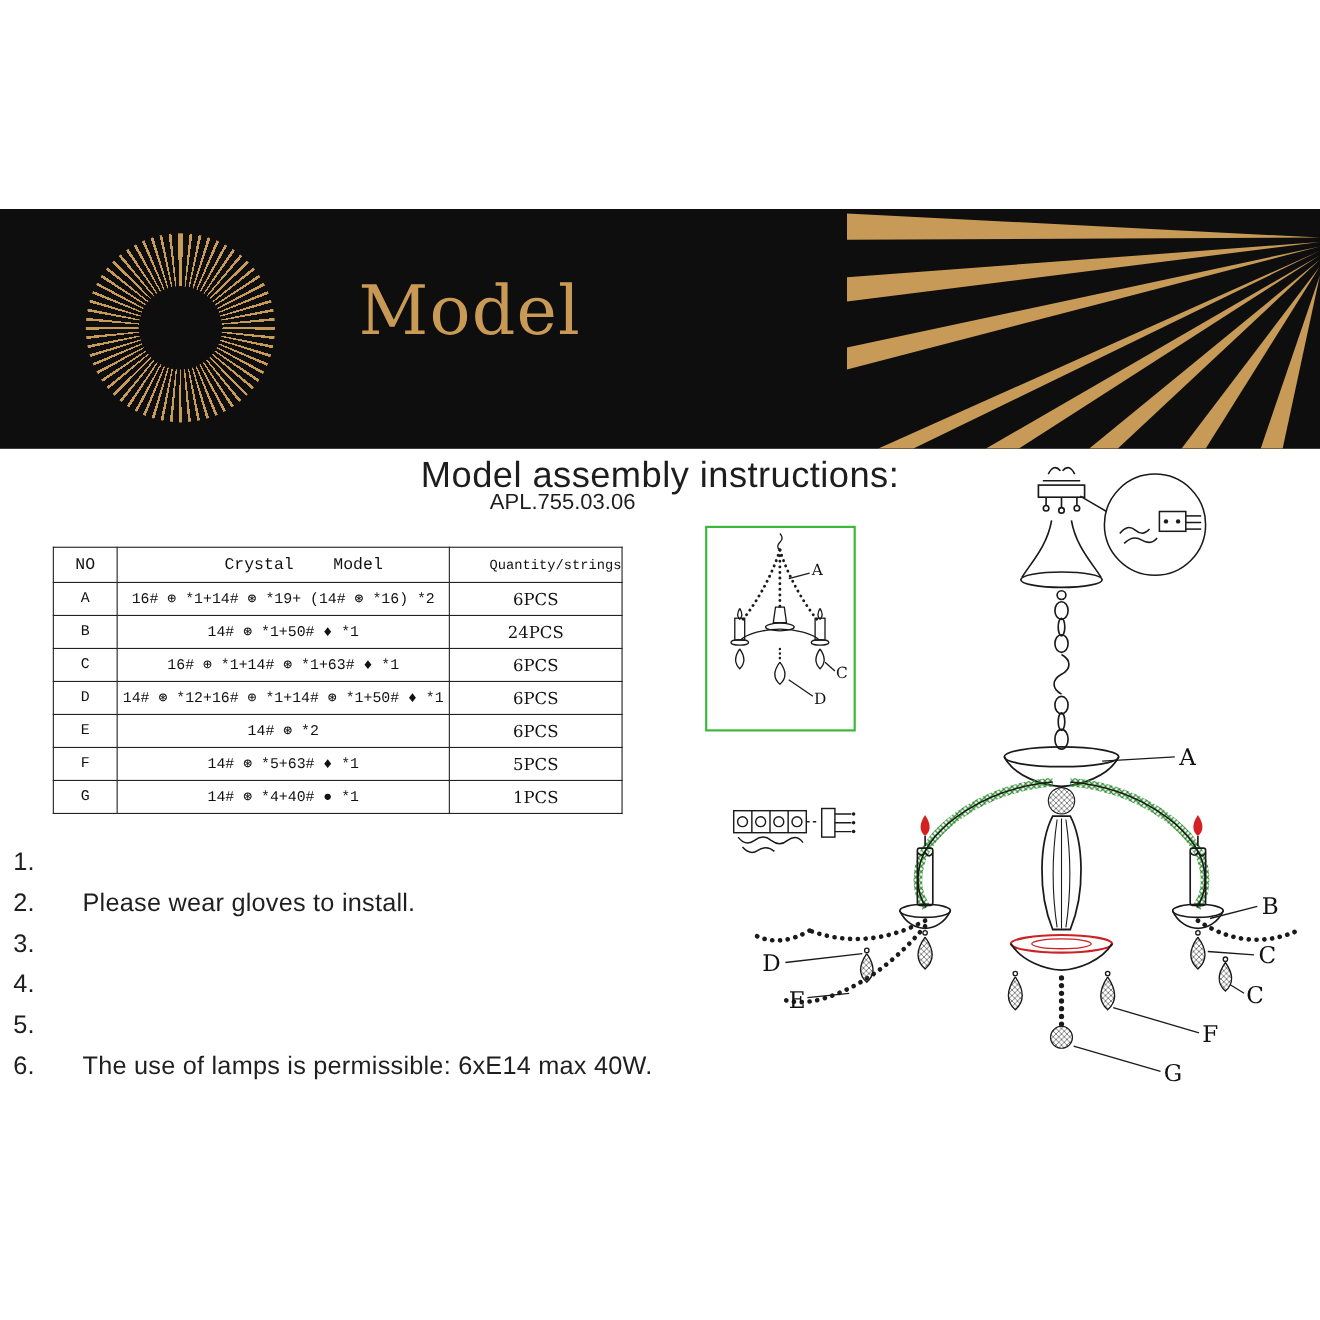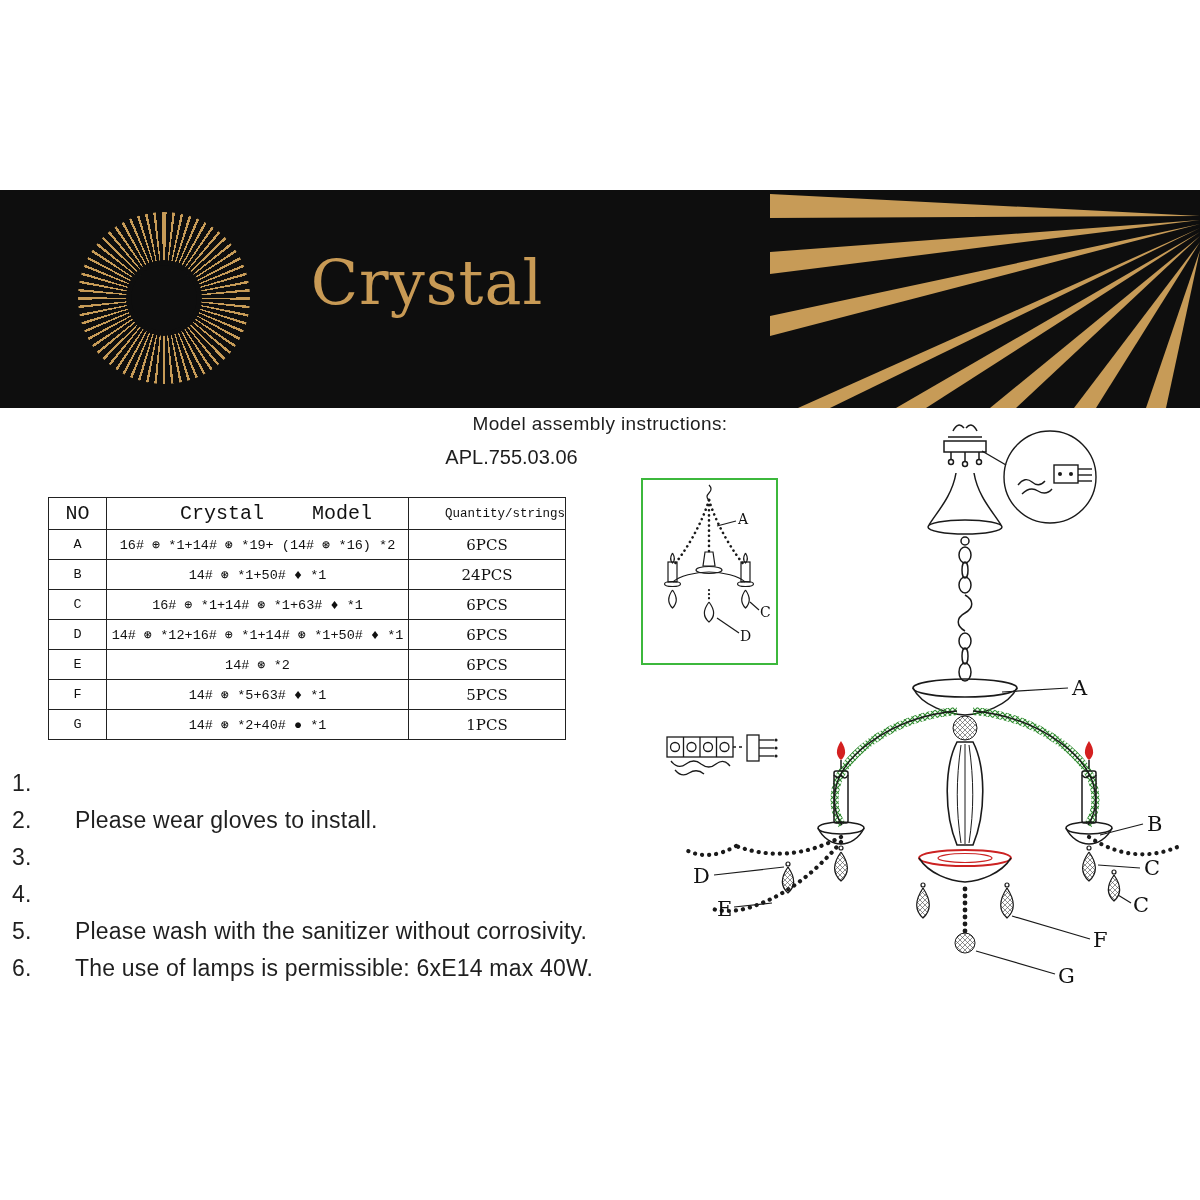--- a/index.html
+++ b/index.html
@@ -13,29 +13,29 @@
   .logo-burst { position:absolute; left:78px; top:22px; width:172px; height:172px; border-radius:50%;
       background:repeating-conic-gradient(from 0deg, #c79b57 0deg 1.7deg, #0e0e0e 1.7deg 5.6deg); }
   .logo-burst::before { content:""; position:absolute; left:50%; top:50%; width:66px; height:66px;
       transform:translate(-50%,-50%); border-radius:50%; background:#0e0e0e; box-shadow:0 0 0 5px #0e0e0e; }
   .brand { position:absolute; left:292px; top:56px; width:270px; text-align:center;
       font-family:"DejaVu Serif", serif; font-size:62px; color:#c89a55; letter-spacing:1px; }
   .rays { position:absolute; right:0; top:0; width:430px; height:218px; }
 
   
   .sheet-title { position:absolute; left:0; top:413px; width:1200px; text-align:center;
-      font-size:19px; color:#1d1d1d; letter-spacing:0.4px; }
+      font-size:33px; color:#1d1d1d; letter-spacing:0.4px; }
   .sheet-model { position:absolute; left:0; top:446px; width:1023px; text-align:center;
       font-size:20px; color:#1d1d1d; }
 
   
   .parts-table { position:absolute; left:48px; top:497px; border-collapse:collapse;
       font-family:"Liberation Mono", monospace; color:#111; }
   .parts-table th, .parts-table td { border:1.6px solid #222; text-align:center; vertical-align:middle; background:#fff; }
-  .parts-table th { height:32px; font-weight:normal; font-size:20px; white-space:pre; }
+  .parts-table th { height:32px; font-weight:normal; font-size:15px; white-space:pre; }
   .parts-table td { height:30px; font-size:13.5px; white-space:nowrap; }
   .c-no { width:58px; }
   .c-model { width:302px;padding-left:37px; }
   .c-qty { width:150px; }
   .parts-table th.c-qty { font-size:12.5px;padding-left:36px; }
   .parts-table td.qty { font-family:"DejaVu Serif", serif; font-size:15px; }
 
   
   .mini-box { position:absolute; left:641px; top:478px; width:137px; height:187px;
       border:2px solid #3cb83c; background:#fff; }
@@ -55,21 +55,21 @@
   .note { display:flex; font-size:23px; margin-bottom:10px; letter-spacing:0.2px; }
   .note .num { width:63px; flex:0 0 63px; }
 </style>
 </head>
 <body>
 
 <div class="page">
 
   <div class="banner">
     <div class="logo-burst"></div>
-    <div class="brand">Crystal</div>
+    <div class="brand">Model</div>
     <svg class="rays" viewBox="0 0 430 218" aria-hidden="true">
       <g fill="#c79b57">
         <polygon points="430,26 0,4 0,28"></polygon>
         <polygon points="430,30 0,62 0,84"></polygon>
         <polygon points="430,34 0,126 0,146"></polygon>
         <polygon points="430,38 28,218 60,218"></polygon>
         <polygon points="430,42 126,218 156,218"></polygon>
         <polygon points="430,46 220,218 246,218"></polygon>
         <polygon points="430,52 304,218 326,218"></polygon>
         <polygon points="430,60 376,218 396,218"></polygon>
@@ -114,21 +114,21 @@
         <td>14# ⊛ *2</td>
         <td class="qty">6PCS</td>
       </tr>
       <tr>
         <td>F</td>
         <td>14# ⊛ *5+63# ♦ *1</td>
         <td class="qty">5PCS</td>
       </tr>
       <tr>
         <td>G</td>
-        <td>14# ⊛ *2+40# ● *1</td>
+        <td>14# ⊛ *4+40# ● *1</td>
         <td class="qty">1PCS</td>
       </tr>
     </tbody>
   </table>
 
   <div class="mini-box">
     <svg width="133" height="183" viewBox="0 0 133 183" aria-hidden="true">
       <g stroke="#1a1a1a" fill="none" stroke-width="1.2">
         <path d="M66 5 q4 4 0 8 q-4 4 0 7"></path>
         <g stroke-dasharray="0.1 5" stroke-width="2.6" stroke-linecap="round">
@@ -338,21 +338,20 @@
       <span>Please wear gloves to install.</span>
     </div>
     <div class="note">
       <span class="num">3.</span>
     </div>
     <div class="note">
       <span class="num">4.</span>
     </div>
     <div class="note">
       <span class="num">5.</span>
-      <span>Please wash with the sanitizer without corrosivity.</span>
     </div>
     <div class="note">
       <span class="num">6.</span>
       <span>The use of lamps is permissible: 6xE14 max 40W.</span>
     </div>
   </div>
 
 </div>
 
 </body></html>

